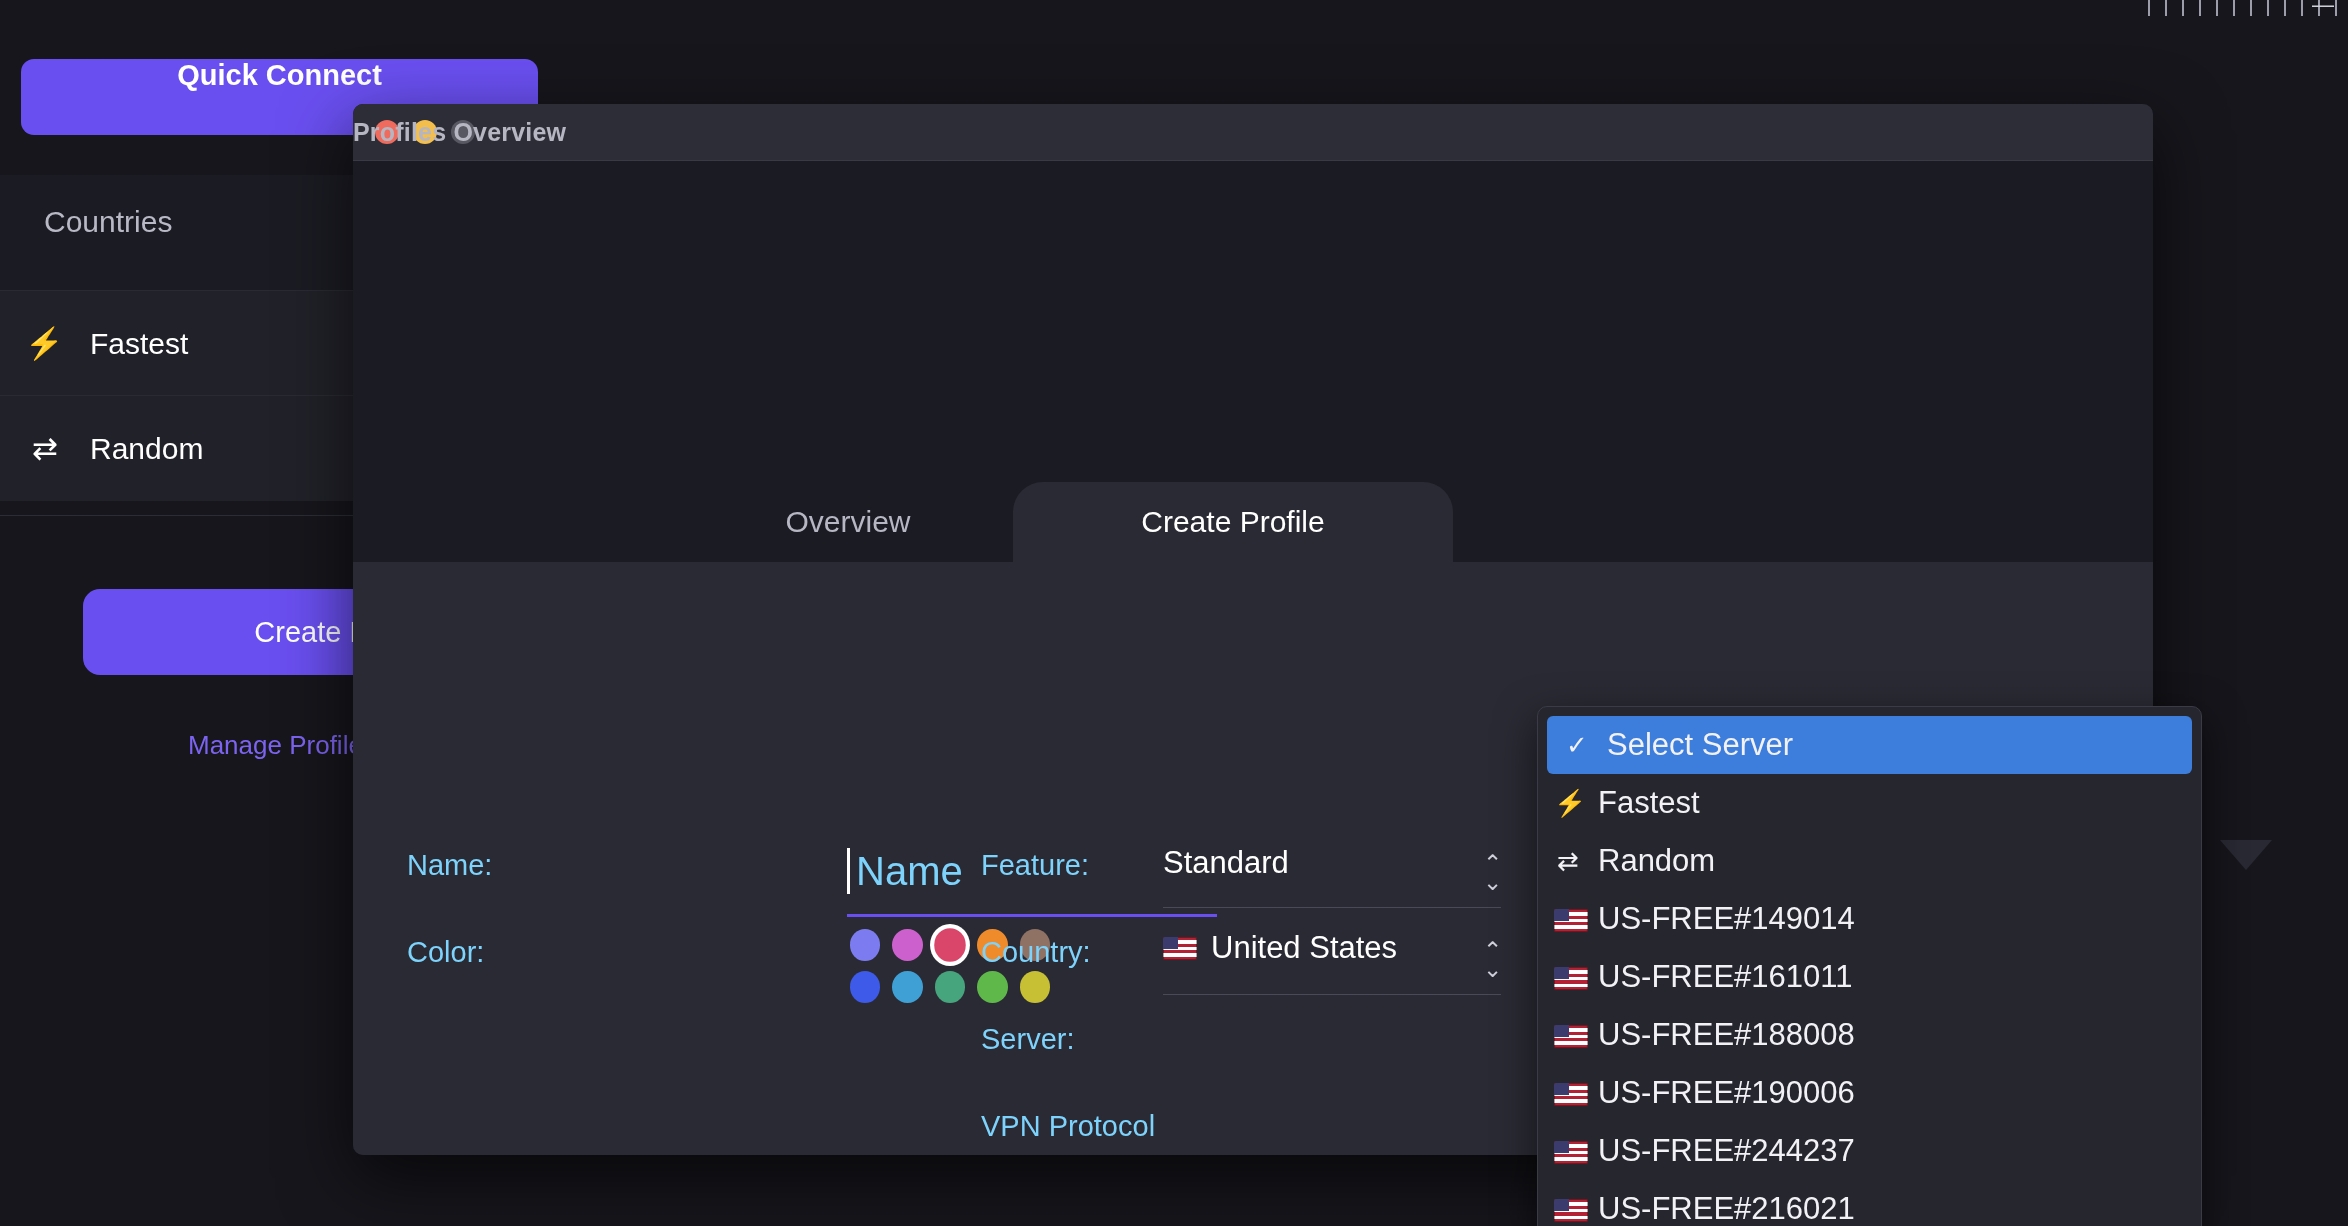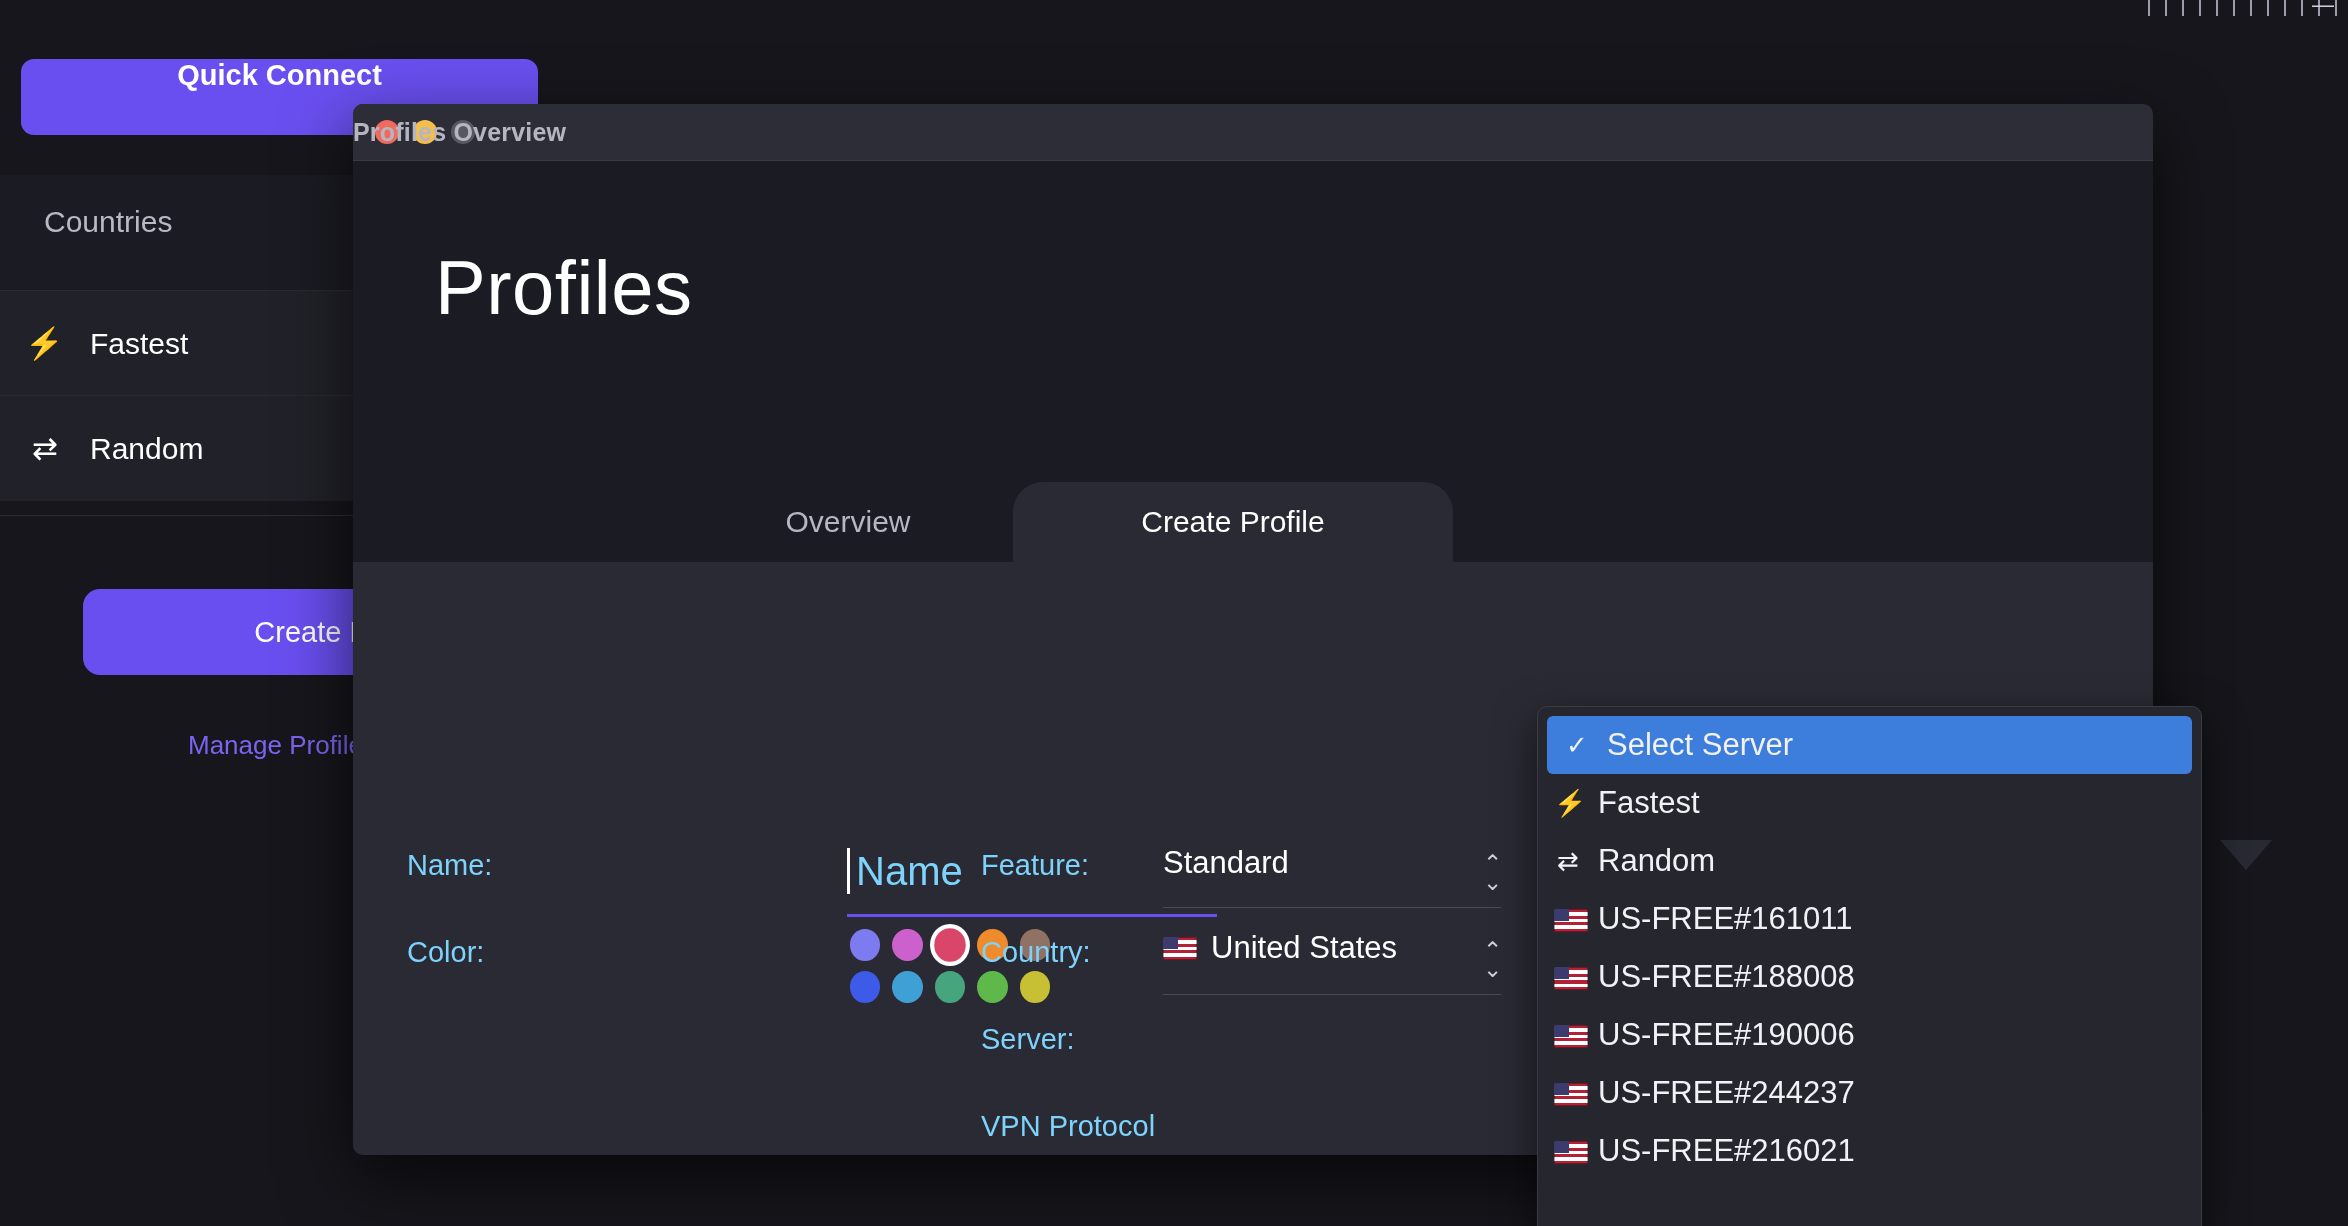--- a/index.html
+++ b/index.html
@@ -185,21 +185,20 @@
     <div class="traffic">
       <div class="dot red"></div>
       <div class="dot amber"></div>
       <div class="dot grey"></div>
     </div>
     <div class="win-title">Profiles Overview</div>
   </div>
 
   <div id="modal-body">
 
-    <div class="page-title">Profiles</div>
 
     <div class="tabbar">
       <div class="tab inactive">
         <span>Overview</span>
       </div>
       <div class="tab active">
         <span>Create Profile</span>
       </div>
     </div>
 
@@ -271,20 +270,24 @@
     <div class="ditem">
       <span class="dico">⚡</span>
       <span>Fastest</span>
     </div>
     <div class="ditem">
       <span class="dico">⇄</span>
       <span>Random</span>
     </div>
     <div class="ditem">
       <span class="dico"><span class="flag-img"></span></span>
+      <span>US-FREE#149014</span>
+    </div>
+    <div class="ditem">
+      <span class="dico"><span class="flag-img"></span></span>
       <span>US-FREE#161011</span>
     </div>
     <div class="ditem">
       <span class="dico"><span class="flag-img"></span></span>
       <span>US-FREE#188008</span>
     </div>
     <div class="ditem">
       <span class="dico"><span class="flag-img"></span></span>
       <span>US-FREE#190006</span>
     </div>

